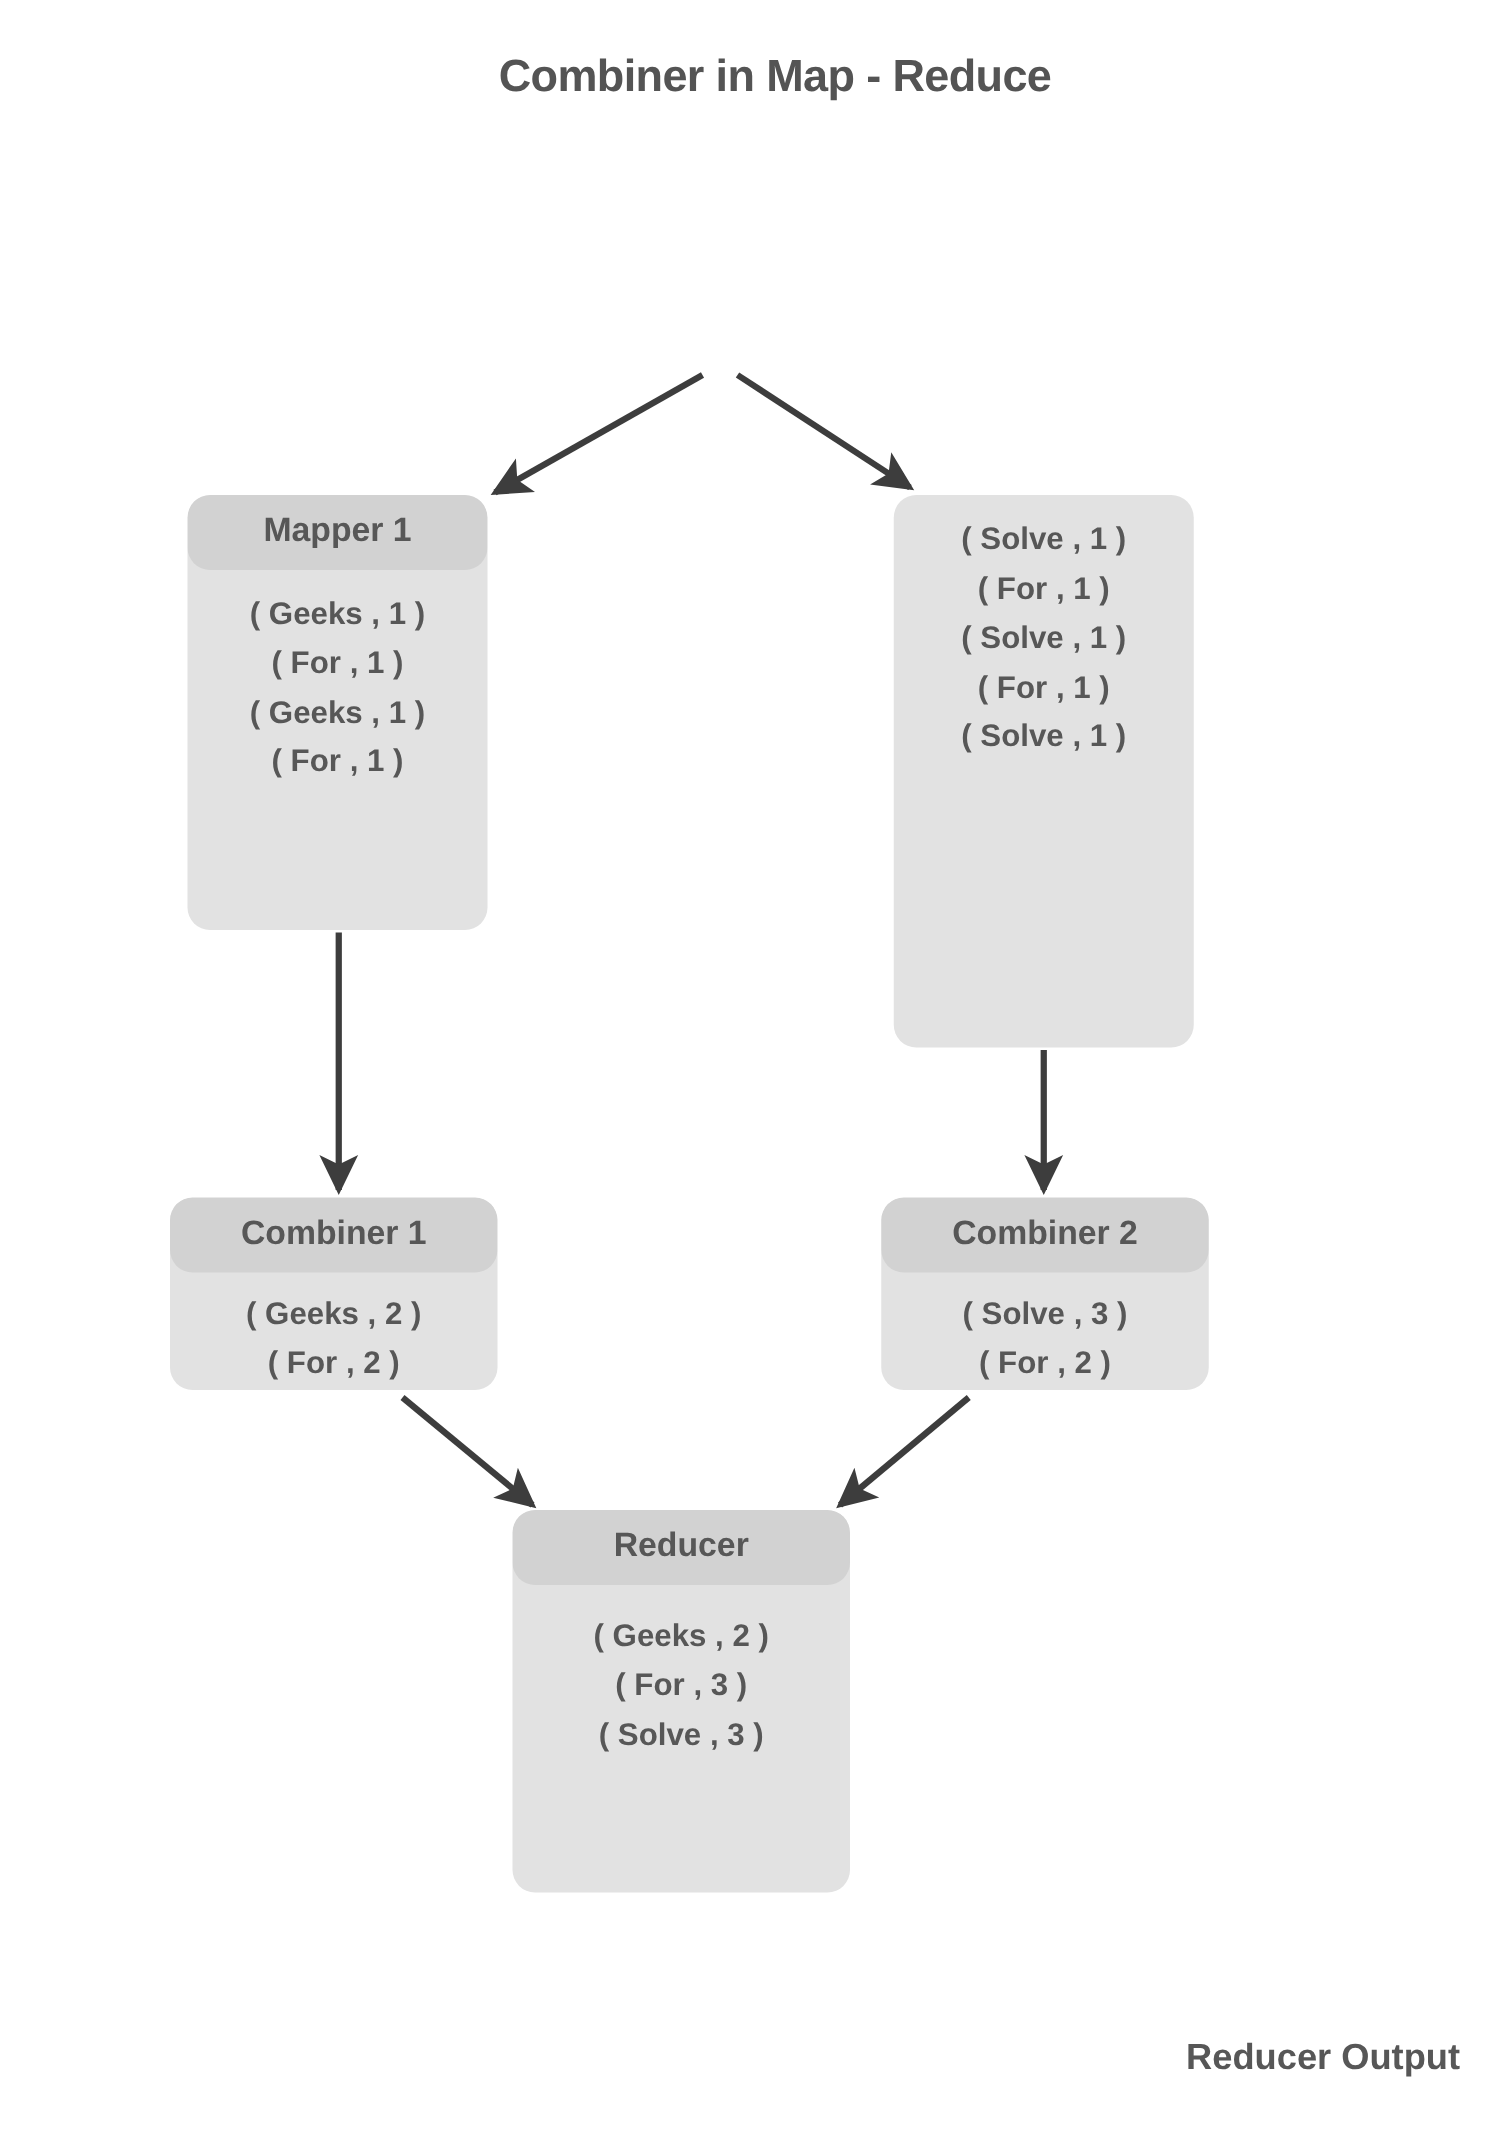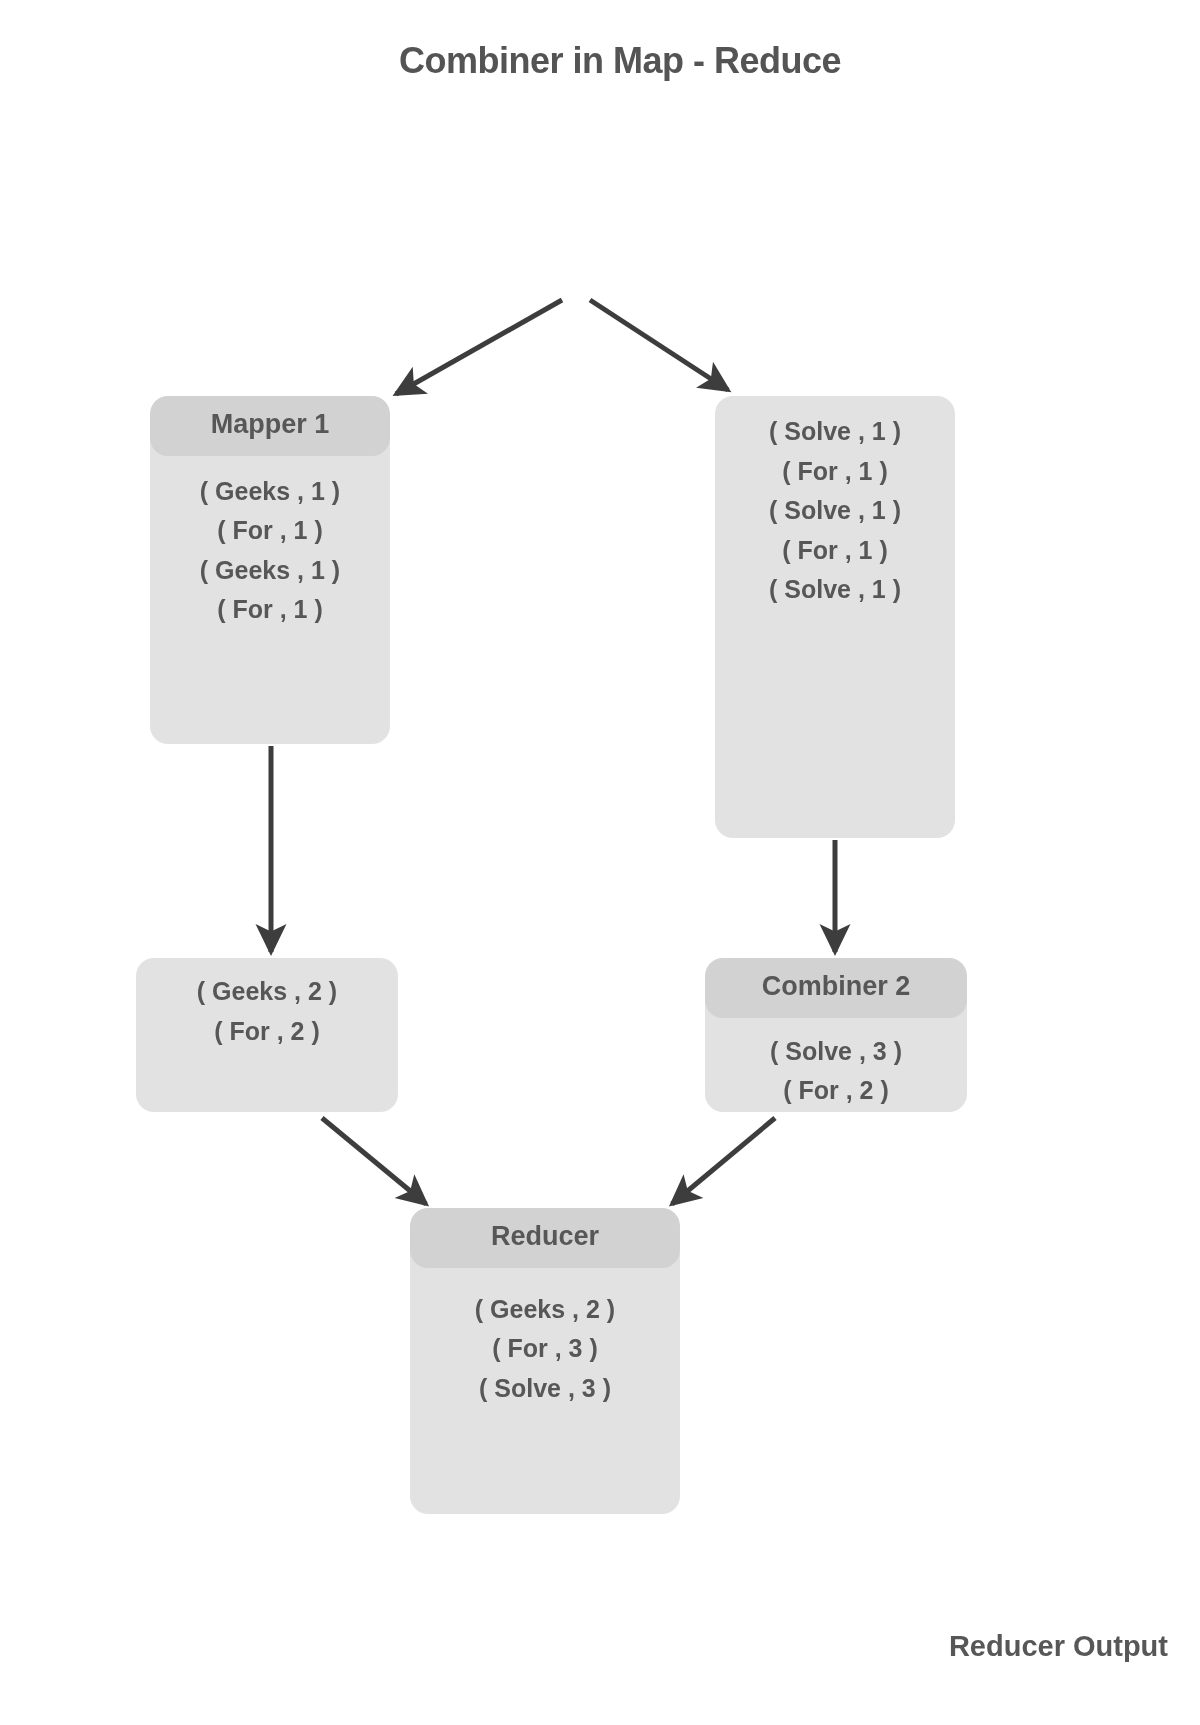--- a/index.html
+++ b/index.html
@@ -149,20 +149,21 @@
     <div class="node-body">
       <div class="pair">( Solve , 1 )</div>
       <div class="pair">( For , 1 )</div>
       <div class="pair">( Solve , 1 )</div>
       <div class="pair">( For , 1 )</div>
       <div class="pair">( Solve , 1 )</div>
     </div>
   </div>
 
   <div class="node" id="combiner-1">
+    <div class="node-header">Combiner 1</div>
     <div class="node-body">
       <div class="pair">( Geeks , 2 )</div>
       <div class="pair">( For , 2 )</div>
     </div>
   </div>
 
   <div class="node" id="combiner-2">
     <div class="node-header">Combiner 2</div>
     <div class="node-body">
       <div class="pair">( Solve , 3 )</div>

